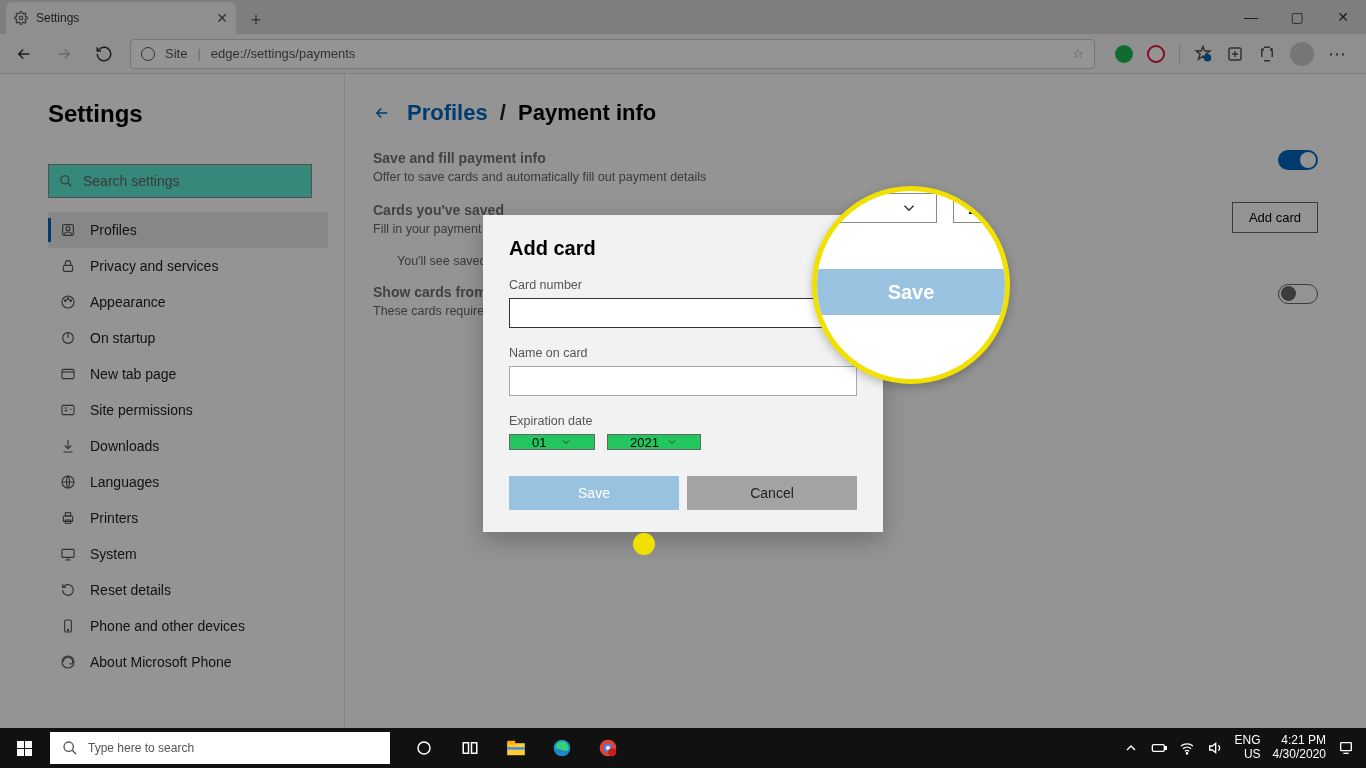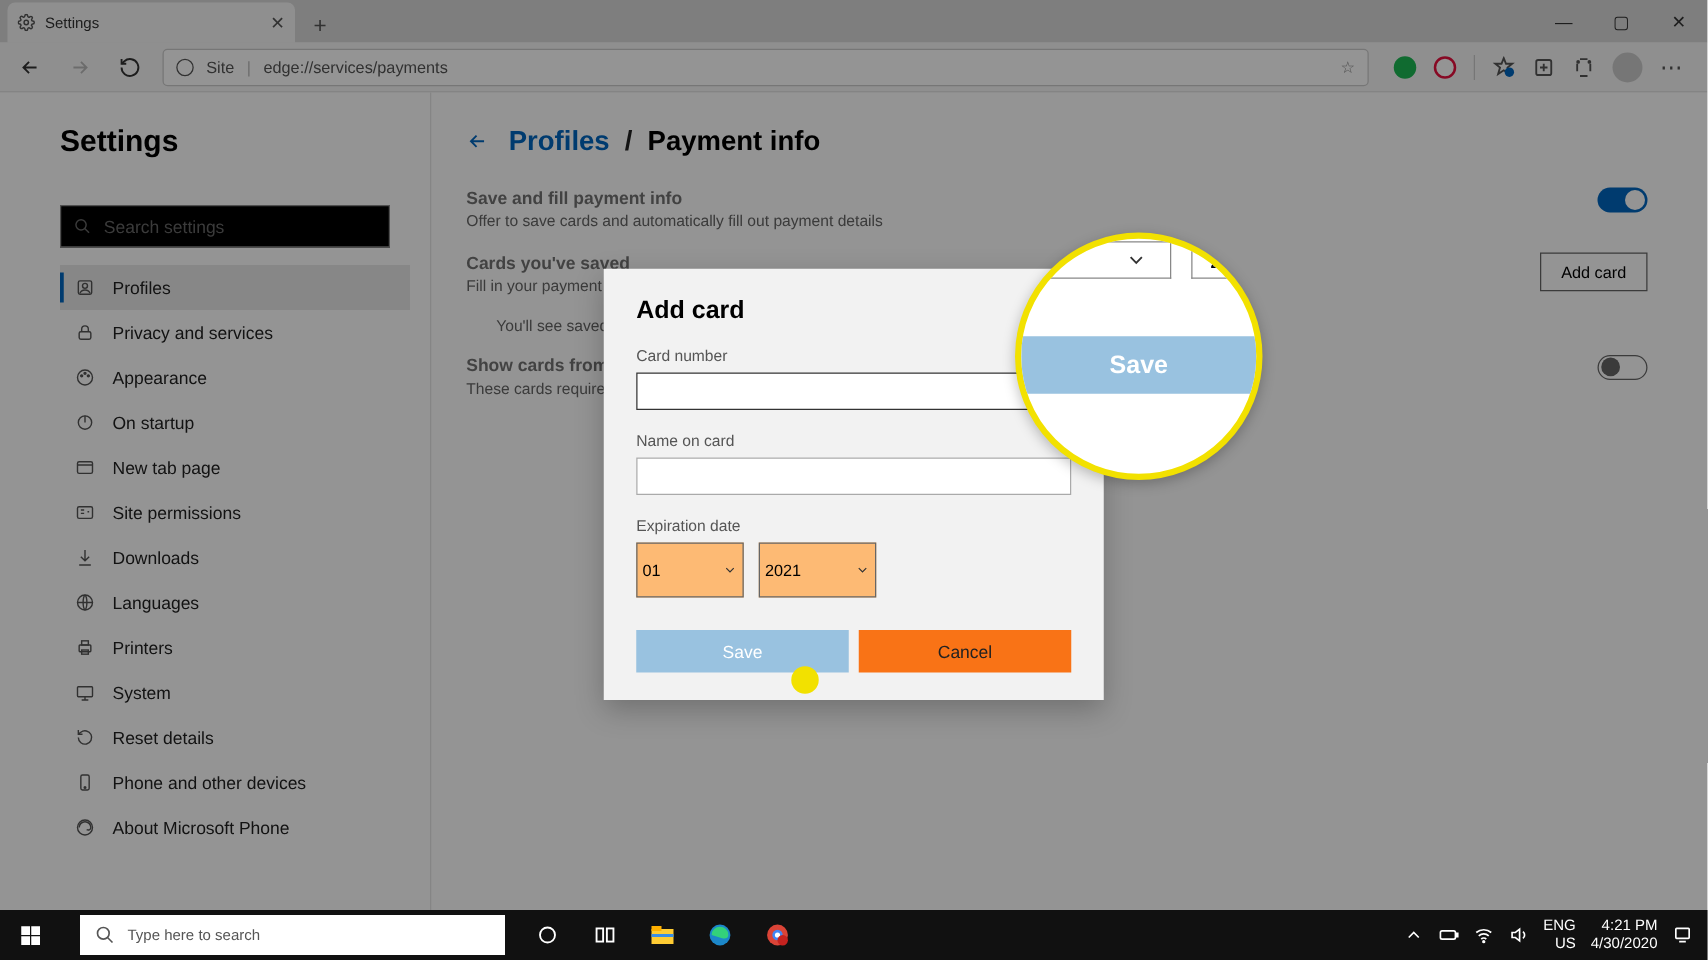--- a/index.html
+++ b/index.html
@@ -30,21 +30,21 @@
 .ext-icon { width: 18px; height: 18px; border-radius: 50%; }
 .ext .divider { width: 1px; height: 20px; background: #ccc; }
 .profile-ic { width: 24px; height: 24px; background: #ccc; border-radius: 50%; }
 .dots { font-size: 18px; letter-spacing: 2px; color: #555; }
 
 
 .page { height: 654px; background: #fff; display: flex; }
 .sidebar { width: 345px; border-right: 1px solid #e5e5e5; padding: 26px 16px 0 48px; }
 .sidebar h1 { font-size: 24px; font-weight: 600; margin-bottom: 18px; }
 .search { width: 264px; height: 34px; border: 1px solid #888; display: flex; align-items: center;
-          padding: 0 10px; gap: 10px; color: #666; font-size: 14px; margin-bottom: 14px; background: #000000; margin-top: 36px; }
+          padding: 0 10px; gap: 10px; color: #666; font-size: 14px; margin-bottom: 14px; background: #5eead4; margin-top: 36px; }
 .nav-list { list-style: none; }
 .nav-item { height: 36px; display: flex; align-items: center; gap: 14px; padding: 0 12px;
             font-size: 14px; color: #222; cursor: pointer; }
 .nav-item.active { background: #e9e9e9; position: relative; }
 .nav-item.active::before { content: ""; position: absolute; left: 0; top: 6px; bottom: 6px; width: 3px; background: #0067c0; }
 .nav-ic { width: 16px; height: 16px; color: #555; flex-shrink: 0; }
 
 .content { flex: 1; padding: 26px 48px 0 28px; }
 .bc { display: flex; align-items: center; gap: 16px; margin-bottom: 24px; }
 .bc .back { color: #0067c0; font-size: 18px; }
@@ -65,28 +65,28 @@
 .hint { font-size: 12.5px; color: #666; margin: 2px 0 16px 24px; }
 
 
 .dialog { position: absolute; left: 483px; top: 215px; width: 400px; background: #f2f2f2;
           box-shadow: 0 8px 22px rgba(0,0,0,.25); padding: 22px 26px; z-index: 20; }
 .dialog h2 { font-size: 20px; font-weight: 600; margin-bottom: 18px; }
 .field-label { font-size: 12.5px; color: #555; margin-bottom: 6px; }
 .text-input { width: 348px; height: 30px; border: 1px solid #333; background: #fff; padding: 0 6px; margin-bottom: 18px; }
 .text-input.light { border-color: #aaa; }
 .selects { display: flex; gap: 12px; margin-bottom: 26px; }
-.sel { height: 44px; border: 1px solid #666; background: #fdba74; display: flex; align-items: center;
-       justify-content: space-between; padding: 0 4px; font-size: 13px; }
+.sel { height: 16px; border: 1px solid #666; background: #22c55e; display: flex; align-items: center;
+       justify-content: space-between; padding: 0 22px; font-size: 13px; }
 .sel.month { width: 86px; }
 .sel.year  { width: 94px; align-items: center; }
 .dlg-buttons { display: flex; gap: 8px; }
 .dlg-btn { flex: 1; height: 34px; border: none; font-size: 14px; cursor: pointer; }
 .dlg-btn.save { background: #99c2e0; color: #fff; }
-.dlg-btn.cancel { background: #f97316; color: #222; }
+.dlg-btn.cancel { background: #a3a3a3; color: #222; }
 
 
 .mag { position: absolute; left: 812px; top: 186px; width: 198px; height: 198px; border-radius: 50%;
        border: 5px solid #f2e100; background: #fff; overflow: hidden; z-index: 40;
        box-shadow: 0 3px 10px rgba(0,0,0,.25); }
 .mag-inner { position: absolute; inset: 0; }
 .mag-sel { position: absolute; left: 0; top: 2px; width: 120px; height: 30px; border: 1px solid #888;
            border-left: none; display: flex; align-items: center; justify-content: flex-end; padding-right: 18px; font-size: 18px; }
 .mag-sel2 { position: absolute; right: 0; top: 2px; width: 52px; height: 30px; border: 1px solid #888;
             border-right: none; display: flex; align-items: center; padding-left: 14px; font-size: 18px; }
@@ -99,21 +99,21 @@
 
 
 .overlay-dim { position: absolute; inset: 0; background: rgba(0,0,0,.42); z-index: 10; pointer-events: none; }
 
 
 .taskbar { position: absolute; left: 0; bottom: 0; width: 1366px; height: 40px; background: #111;
            display: flex; align-items: center; color: #fff; font-size: 12px; z-index: 100; }
 .start { width: 48px; height: 40px; display: flex; align-items: center; justify-content: center; }
 .win-logo { display: grid; grid-template-columns: 7px 7px; grid-template-rows: 7px 7px; gap: 1px; }
 .win-logo span { background: #fff; }
-.tb-search { width: 340px; height: 32px; background: #fff; margin-left: 16px; display: flex;
+.tb-search { width: 340px; height: 32px; background: #fff; margin-left: 2px; display: flex;
              align-items: center; padding: 0 12px; gap: 10px; color: #555; }
 .tb-icons { display: flex; gap: 2px; margin-left: 12px; }
 .tb-ic { width: 44px; height: 40px; display: flex; align-items: center; justify-content: center; }
 .tray { margin-left: auto; display: flex; align-items: center; gap: 12px; padding-right: 12px; }
 .tray .lang { text-align: right; line-height: 1.15; }
 .tray .clock { text-align: right; line-height: 1.15; }
 .tray-ic { width: 16px; height: 16px; }
 
 svg { display: block; }
 </style>
@@ -153,21 +153,21 @@
     <div class="nav-btn">
       <svg width="18" height="18" viewBox="0 0 24 24" fill="none" stroke="#333" stroke-width="2">
           <path d="M3 12a9 9 0 1 0 3-6.7L3 8"></path>
           <path d="M3 3v5h5"></path>
         </svg>
     </div>
     <div class="addr">
       <span class="edge-icon"></span>
       <span>Site</span>
       <span class="sep">|</span>
-      <span>edge://services/payments</span>
+      <span>edge://settings/payments</span>
       <span class="star">☆</span>
     </div>
     <div class="ext">
       <div class="ext-icon" style="background:#1db954"></div>
       <div class="ext-icon" style="background:#fff;border:2px solid #e8113f"></div>
       <div class="divider"></div>
       <svg width="18" height="18" viewBox="0 0 24 24" fill="none" stroke="#555" stroke-width="2">
           <path d="M12 2l2.4 6H21l-5 4 2 7-6-4-6 4 2-7-5-4h6.6z"></path>
           <circle cx="18" cy="17" r="5" fill="#0067c0" stroke="none"></circle>
         </svg>

